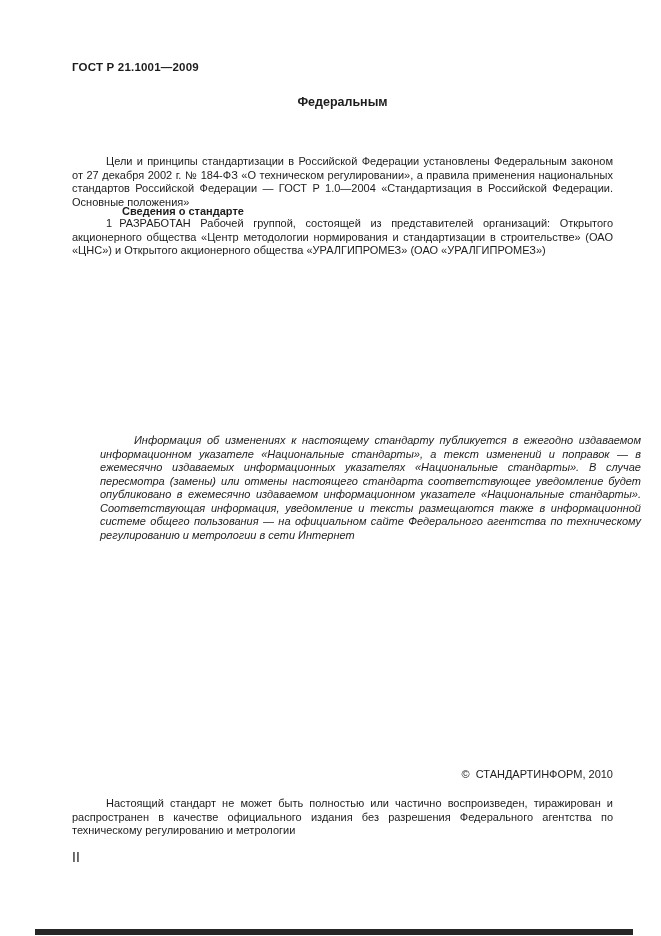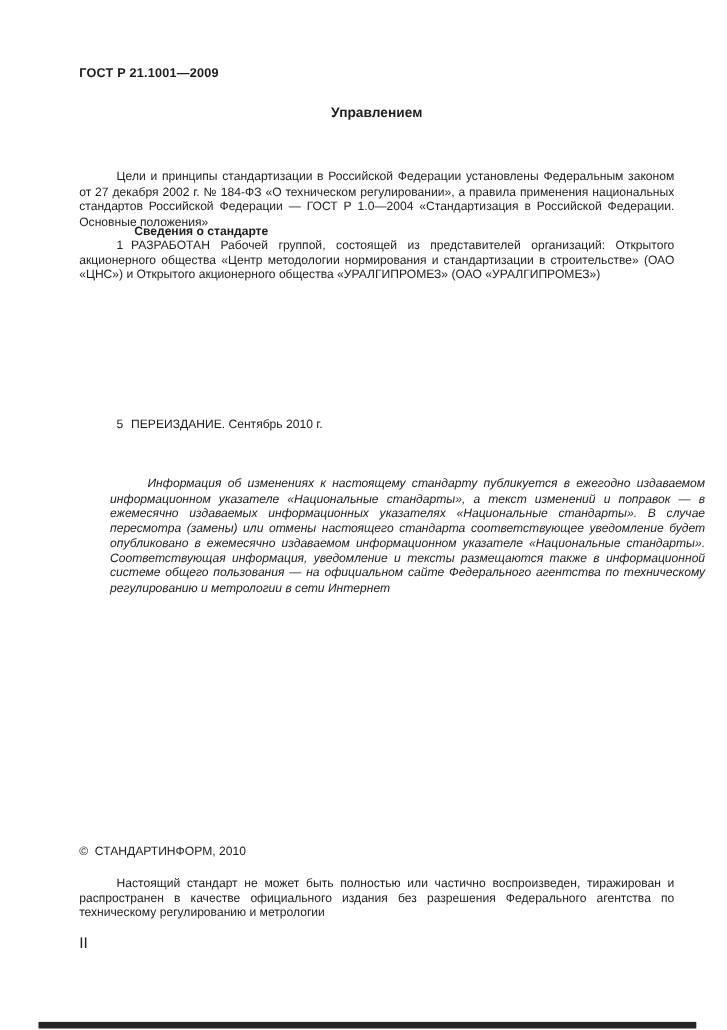--- a/index.html
+++ b/index.html
@@ -40,21 +40,21 @@
     top: 189px;
     left: 106px;
     font-size: 11px;
     font-weight: bold;
     margin: 16px;
   }
   .item .num { padding-right: 7px; }
   .note { top: 434px; }
   .copyright {
     top: 768px;
-    text-align: left;
+    text-align: right;
     font-size: 11px;
   }
   .restriction { top: 797px; }
   .page-num {
     top: 849px;
     left: 72px;
     font-size: 14px;
   }
   .scan-bar {
     position: absolute;
@@ -65,32 +65,31 @@
     background: #262626;
   }
 </style>
 </head>
 <body>
 
 <div class="page">
 
   <div class="abs col doc-code">ГОСТ Р 21.1001—2009</div>
 
-  <div class="abs col title">Управлением</div>
+  <div class="abs col title">Федеральным</div>
 
   <p class="abs col para indent intro">Цели и принципы стандартизации в Российской Федерации установлены Федеральным законом от 27 декабря 2002 г. № 184-ФЗ «О техническом регулировании», а правила применения национальных стандартов Российской Федерации — ГОСТ Р 1.0—2004 «Стандартизация в Российской Федерации. Основные положения»</p>
 
   <h2 class="abs info-heading">Сведения о стандарте</h2>
 
   <p class="abs col para indent item" style="top:217px"><span class="num">1</span><span>РАЗРАБОТАН Рабочей группой, состоящей из представителей организаций: Открытого акционерного общества «Центр методологии нормирования и стандартизации в строительстве» (ОАО «ЦНС») и Открытого акционерного общества «УРАЛГИПРОМЕЗ» (ОАО «УРАЛГИПРОМЕЗ»)</span></p>
 
 
 
 
-  <p class="abs col para indent item" style="top:380px"><span class="num">5</span><span>ПЕРЕИЗДАНИЕ. Сентябрь 2010 г.</span></p>
 
   <p class="abs col para indent italic note">Информация об изменениях к настоящему стандарту публикуется в ежегодно издаваемом информационном указателе «Национальные стандарты», а текст изменений и поправок — в ежемесячно издаваемых информационных указателях «Национальные стандарты». В случае пересмотра (замены) или отмены настоящего стандарта соответствующее уведомление будет опубликовано в ежемесячно издаваемом информационном указателе «Национальные стандарты». Соответствующая информация, уведомление и тексты размещаются также в информационной системе общего пользования — на официальном сайте Федерального агентства по техническому регулированию и метрологии в сети Интернет</p>
 
   <div class="abs col copyright">©&nbsp;&nbsp;СТАНДАРТИНФОРМ, 2010</div>
 
   <p class="abs col para indent restriction">Настоящий стандарт не может быть полностью или частично воспроизведен, тиражирован и распространен в качестве официального издания без разрешения Федерального агентства по техническому регулированию и метрологии</p>
 
   <div class="abs page-num">II</div>
 
   <div class="scan-bar"></div>

